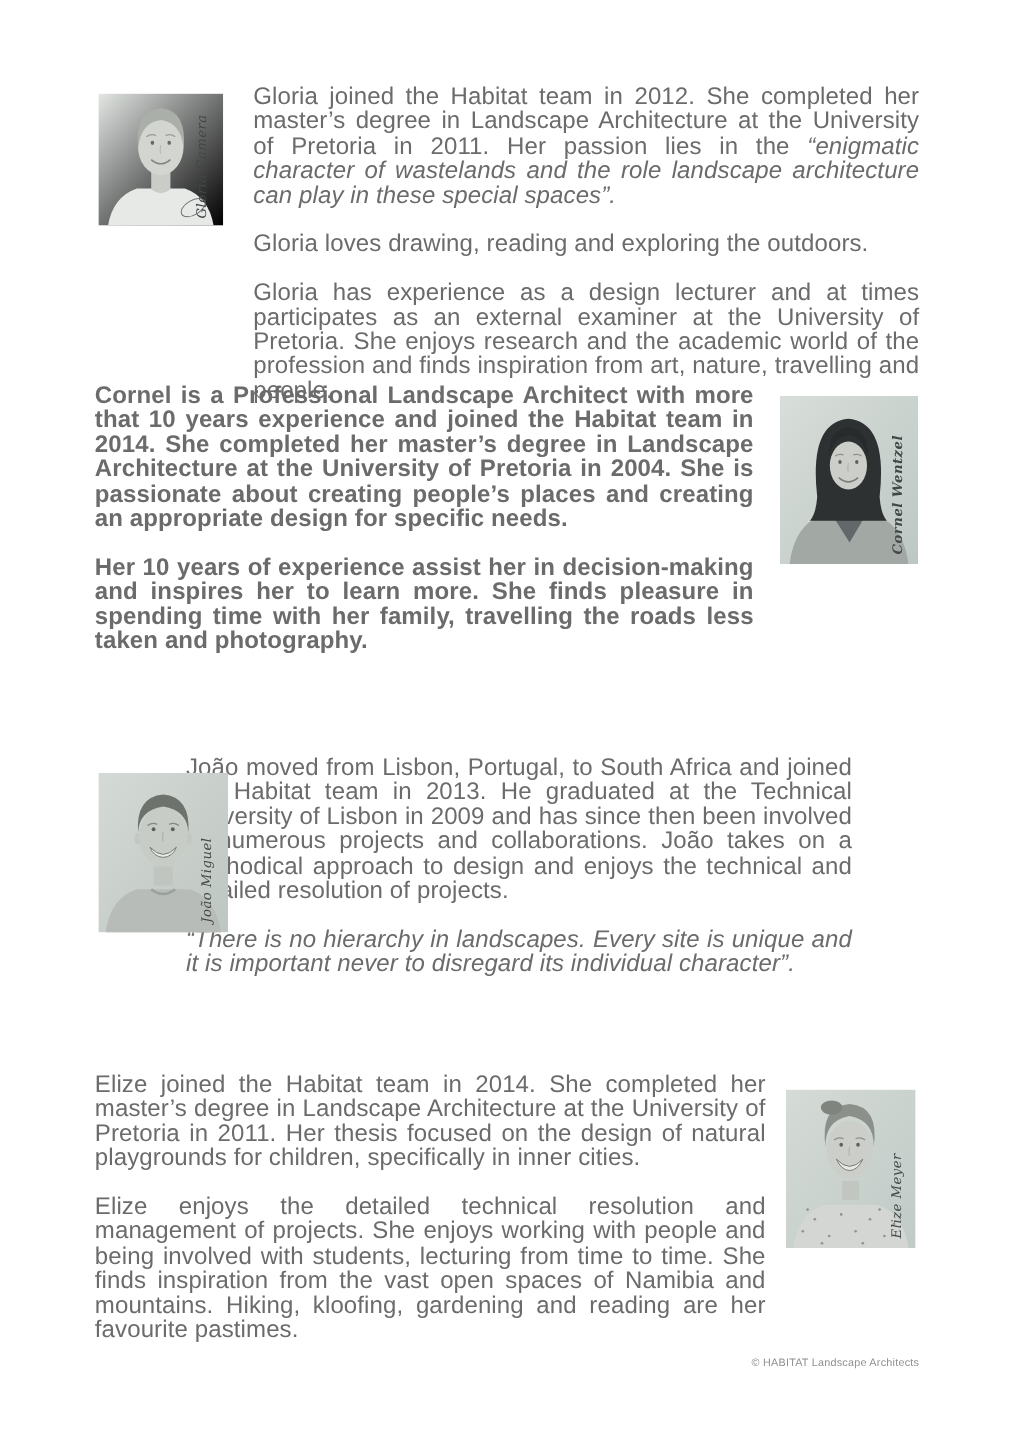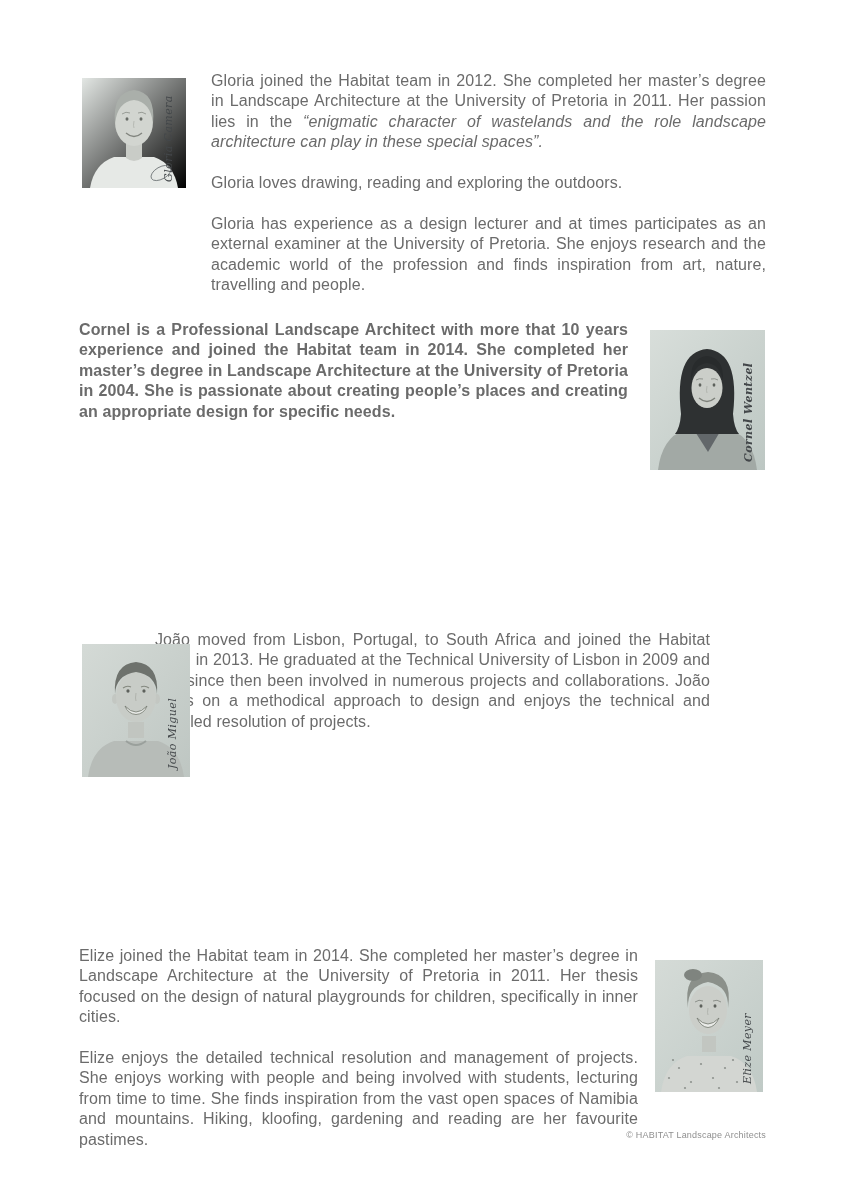--- a/index.html
+++ b/index.html
@@ -9,21 +9,21 @@
     height: 1200px;
     margin: 0 auto;
     background: #ffffff;
     overflow: hidden;
     font-family: "Liberation Sans", sans-serif;
     color: #6b6b6b;
   }
   .profile { position: absolute; }
   .bio p {
     margin: 0 0 20.4px 0;
-    font-size: 16px;
+    font-size: 20px;
     line-height: 20.4px;
     text-align: justify;
     letter-spacing: 0.1px;
   }
   .it, .quote { font-style: italic; }
   .indent { text-indent: 5px; }
   figure.photo { position: absolute; margin: 0; padding: 0; line-height: 0; }
   .sig {
     font-family: "DejaVu Serif", serif;
     font-style: italic;
@@ -37,21 +37,21 @@
   #sec-gloria .bio { margin-left: 132px; width: 555px; }
 
   #sec-cornel { left: 79px; top: 320px; width: 687px; font-weight: bold; }
   #sec-cornel .bio { width: 549px; }
   #sec-cornel figure.photo { left: 571px; top: 10px; }
 
   #sec-joao { left: 79px; top: 630px; width: 687px; }
   #sec-joao figure.photo { left: 3px; top: 14px; }
   #sec-joao .bio { margin-left: 76px; width: 555px; }
 
-  #sec-elize { left: 79px; top: 946px; width: 687px; }
+  #sec-elize { left: 79px; top: 894px; width: 687px; }
   #sec-elize .bio { width: 559px; }
   #sec-elize figure.photo { left: 576px; top: 14px; }
 
   .footer {
     position: absolute;
     top: 1130px;
     right: 82px;
     font-size: 9px;
     letter-spacing: 0.2px;
     color: #8f8f8f;
@@ -90,20 +90,21 @@
     <div class="bio">
       <p><span>Gloria joined the Habitat team in 2012. She completed her master’s degree in Landscape Architecture at the University of Pretoria in 2011. Her passion lies in the </span><span class="it">“enigmatic character of wastelands and the role landscape architecture can play in these special spaces”.</span></p>
       <p>Gloria loves drawing, reading and exploring the outdoors.</p>
       <p>Gloria has experience as a design lecturer and at times participates as an external examiner at the University of Pretoria. She enjoys research and the academic world of the profession and finds inspiration from art, nature, travelling and people.</p>
     </div>
   </section>
 
   <section class="profile" id="sec-cornel">
     <div class="bio">
       <p>Cornel is a Professional Landscape Architect with more that 10 years experience and joined the Habitat team in 2014. She completed her master’s degree in Landscape Architecture at the University of Pretoria in 2004. She is passionate about creating people’s places and creating an appropriate design for specific needs.</p>
+      <p>Her 10 years of experience assist her in decision-making and inspires her to learn more. She finds pleasure in spending time with her family, travelling the roads less taken and photography.</p>
     </div>
     <figure class="photo">
       <svg width="115" height="140" viewBox="0 0 115 140" xmlns="http://www.w3.org/2000/svg">
         <defs>
           <linearGradient id="cbg" x1="0" y1="0" x2="1" y2="1">
             <stop offset="0" stop-color="#d8ded а"></stop>
             <stop offset="0" stop-color="#d8deda"></stop>
               <stop offset="1" stop-color="#bdc7c3"></stop>
           </linearGradient>
         </defs>
@@ -146,20 +147,21 @@
         <path d="M59 43 q4 -2 8 1" stroke="#84887f" stroke-width="1.1" fill="none"></path>
         <ellipse cx="46" cy="47" rx="1.6" ry="1.7" fill="#5d615c"></ellipse>
         <ellipse cx="62" cy="47" rx="1.6" ry="1.7" fill="#5d615c"></ellipse>
         <path d="M54 49 q-1 6 0 8" stroke="#b0b3ad" stroke-width="1" fill="none"></path>
         <path d="M43 62 Q54 74 65 62 Q62 70 54 70.5 Q46 70 43 62 Z" fill="#e9ebe8" stroke="#74786f" stroke-width="0.8"></path>
         <text class="sig" transform="translate(94 125) rotate(-90)">João Miguel</text>
       </svg>
     </figure>
     <div class="bio">
       <p>João moved from Lisbon, Portugal, to South Africa and joined the Habitat team in 2013. He graduated at the Technical University of Lisbon in 2009 and has since then been involved in numerous projects and collaborations. João takes on a methodical approach to design and enjoys the technical and detailed resolution of projects.</p>
+      <p class="quote">“There is no hierarchy in landscapes. Every site is unique and it is important never to disregard its individual character”.</p>
     </div>
   </section>
 
   <section class="profile" id="sec-elize">
     <div class="bio">
       <p>Elize joined the Habitat team in 2014. She completed her master’s degree in Landscape Architecture at the University of Pretoria in 2011. Her thesis focused on the design of natural playgrounds for children, specifically in inner cities.</p>
       <p>Elize enjoys the detailed technical resolution and management of projects. She enjoys working with people and being involved with students, lecturing from time to time. She finds inspiration from the vast open spaces of Namibia and mountains. Hiking, kloofing, gardening and reading are her favourite pastimes.</p>
     </div>
     <figure class="photo">
       <svg width="108" height="132" viewBox="0 0 108 132" xmlns="http://www.w3.org/2000/svg">

